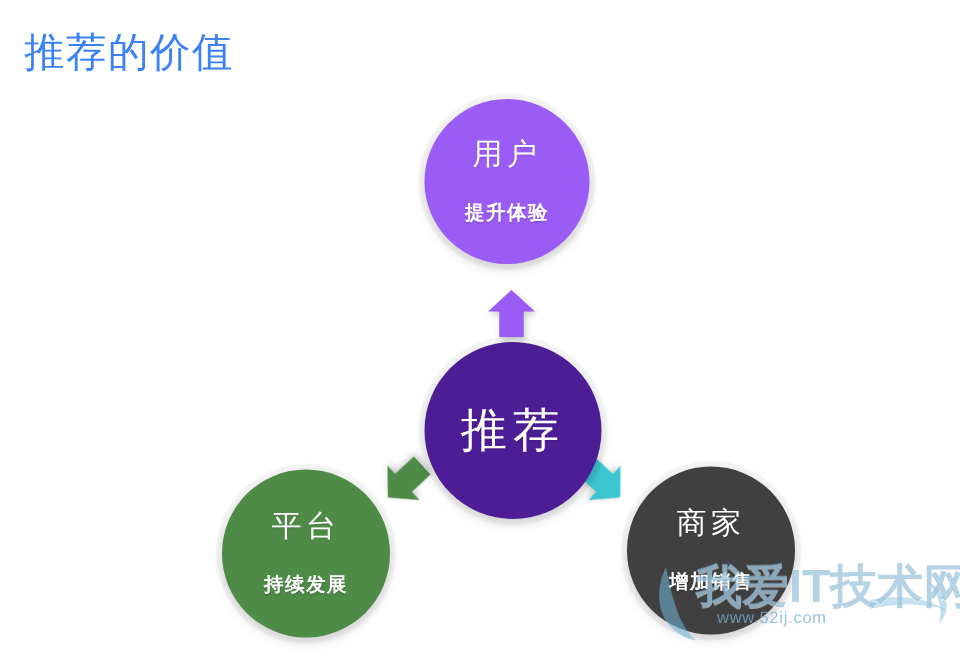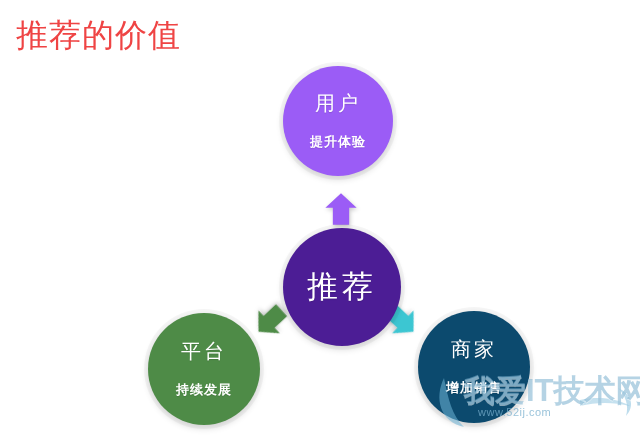--- a/index.html
+++ b/index.html
@@ -23,24 +23,24 @@
     height: 440px;
     background: #ffffff;
     overflow: hidden;
   }
 
   
   #slide-title {
     position: absolute;
     left: 16px;
     top: 14px;
-    font-size: 32px;
+    font-size: 27px;
     line-height: 42px;
     font-weight: 400;
-    color: #ef4444;
+    color: #3b82f6;
     letter-spacing: 1px;
     white-space: nowrap;
   }
 
   
   .node {
     position: absolute;
     border-radius: 50%;
     display: flex;
     flex-direction: column;
@@ -101,21 +101,21 @@
     background: #4e8b47;
     text-align: right;
   }
 
   
   #node-merchant {
     left: 418px;
     top: 311px;
     width: 112px;
     height: 112px;
-    background: #0c4a6e;
+    background: #404040;
   }
 
   
   .arrow {
     position: absolute;
     width: 34px;
     height: 34px;
     filter: drop-shadow(1px 2px 2px rgba(0,0,0,0.22));
   }
   #arrow-up {

